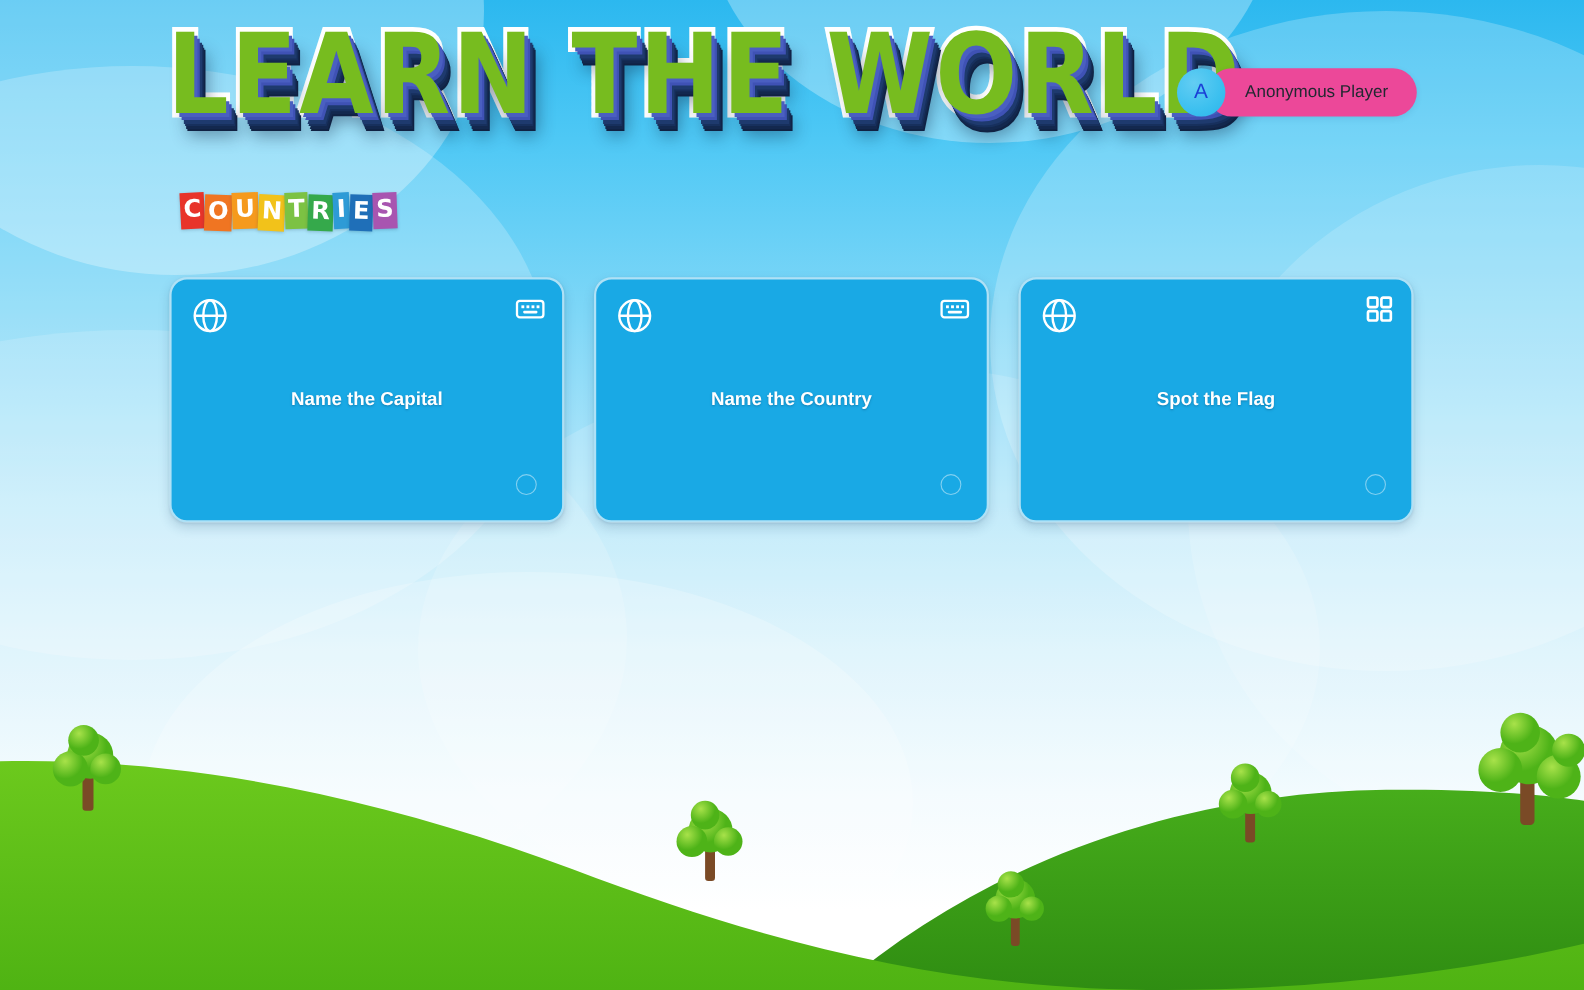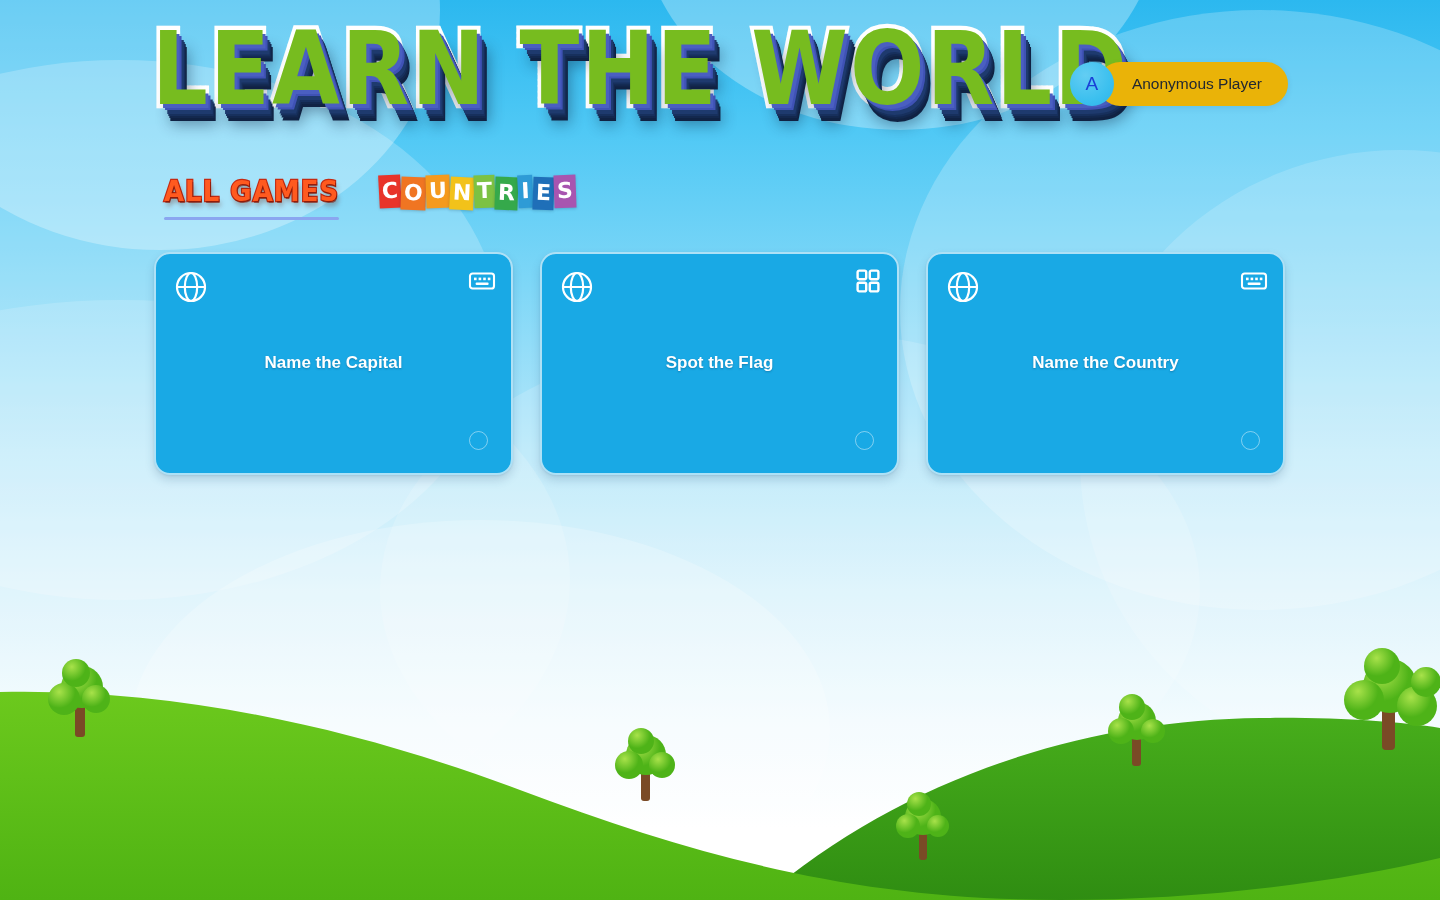--- a/index.html
+++ b/index.html
@@ -96,21 +96,21 @@
     width: 44px; height: 44px;
     border-radius: 50%;
     background: radial-gradient(circle at 35% 30%, #63cdf3 0%, #3cc0ef 60%, #2ab3ea 100%);
     color: #1a3fd6;
     font-size: 19px; font-weight: 500;
     display: flex; align-items: center; justify-content: center;
     position: relative; z-index: 1;
   }
   #user-pill {
     margin-left: -16px;
-    background: #eab308;
+    background: #ec4899;
     border-radius: 22px;
     height: 44px;
     padding: 0 26px 0 34px;
     display: flex; align-items: center;
     font-size: 15.5px;
     color: #222831;
     box-shadow: 0 2px 6px rgba(0,60,100,0.10);
   }
 
   
@@ -318,24 +318,20 @@
     <div id="avatar">
       <span>A</span>
     </div>
     <div id="user-pill">
       <span>Anonymous Player</span>
     </div>
   </div>
 </div>
 
 <div id="tabs">
-  <div class="tab tab-allgames">
-    <span class="tab-label">ALL GAMES</span>
-    <div class="tab-underline"></div>
-  </div>
   <div class="tab tab-countries">
     <span class="tab-label" id="countries-letters">
         <span class="ltr" style="background: rgb(232, 52, 42); transform: rotate(-3deg) translateY(-1px);">C</span>
         <span class="ltr" style="background: rgb(240, 117, 34); transform: rotate(2deg) translateY(1px);">O</span>
         <span class="ltr" style="background: rgb(245, 154, 29); transform: rotate(-2deg) translateY(-1px);">U</span>
         <span class="ltr" style="background: rgb(242, 194, 26); transform: rotate(3deg) translateY(1px);">N</span>
         <span class="ltr" style="background: rgb(124, 194, 67); transform: rotate(-2deg) translateY(-1px);">T</span>
         <span class="ltr" style="background: rgb(53, 169, 75); transform: rotate(2deg) translateY(1px);">R</span>
         <span class="ltr" style="background: rgb(46, 155, 214); transform: rotate(-3deg) translateY(-1px);">I</span>
         <span class="ltr" style="background: rgb(31, 111, 184); transform: rotate(2deg) translateY(1px);">E</span>
@@ -364,42 +360,42 @@
       <div class="card-title">Name the Capital</div>
       <div class="card-dot"></div>
     </div>
     <div class="card">
       <div class="card-globe"><svg width="38" height="38" viewBox="0 0 38 38" fill="none" stroke="#ffffff" stroke-width="2.2">
       <circle cx="19" cy="19" r="14"></circle>
       <line x1="5" y1="19" x2="33" y2="19"></line>
       <ellipse cx="19" cy="19" rx="6.2" ry="14"></ellipse>
     </svg></div>
       <div class="card-type-icon">
-        <svg width="24" height="24" viewBox="0 0 24 24">
-      <rect x="1.6" y="1.6" width="8.6" height="8.6" rx="1.6" fill="none" stroke="#ffffff" stroke-width="2.4"></rect>
-      <rect x="13.8" y="1.6" width="8.6" height="8.6" rx="1.6" fill="none" stroke="#ffffff" stroke-width="2.4"></rect>
-      <rect x="1.6" y="13.8" width="8.6" height="8.6" rx="1.6" fill="none" stroke="#ffffff" stroke-width="2.4"></rect>
-      <rect x="13.8" y="13.8" width="8.6" height="8.6" rx="1.6" fill="none" stroke="#ffffff" stroke-width="2.4"></rect>
-    </svg>
-      </div>
-      <div class="card-title">Spot the Flag</div>
-      <div class="card-dot"></div>
-    </div>
-    <div class="card">
-      <div class="card-globe"><svg width="38" height="38" viewBox="0 0 38 38" fill="none" stroke="#ffffff" stroke-width="2.2">
-      <circle cx="19" cy="19" r="14"></circle>
-      <line x1="5" y1="19" x2="33" y2="19"></line>
-      <ellipse cx="19" cy="19" rx="6.2" ry="14"></ellipse>
-    </svg></div>
-      <div class="card-type-icon">
         <svg width="26" height="20" viewBox="0 0 26 20">
       <rect x="1" y="2.5" width="24" height="15" rx="2.6" fill="none" stroke="#ffffff" stroke-width="2.1"></rect>
       <rect x="5" y="6.6" width="2.6" height="2.6" fill="#ffffff"></rect>
       <rect x="9.6" y="6.6" width="2.6" height="2.6" fill="#ffffff"></rect>
       <rect x="14.2" y="6.6" width="2.6" height="2.6" fill="#ffffff"></rect>
       <rect x="18.8" y="6.6" width="2.6" height="2.6" fill="#ffffff"></rect>
       <rect x="6.6" y="11.6" width="13" height="2.3" rx="1" fill="#ffffff"></rect>
     </svg>
       </div>
       <div class="card-title">Name the Country</div>
       <div class="card-dot"></div>
     </div>
+    <div class="card">
+      <div class="card-globe"><svg width="38" height="38" viewBox="0 0 38 38" fill="none" stroke="#ffffff" stroke-width="2.2">
+      <circle cx="19" cy="19" r="14"></circle>
+      <line x1="5" y1="19" x2="33" y2="19"></line>
+      <ellipse cx="19" cy="19" rx="6.2" ry="14"></ellipse>
+    </svg></div>
+      <div class="card-type-icon">
+        <svg width="24" height="24" viewBox="0 0 24 24">
+      <rect x="1.6" y="1.6" width="8.6" height="8.6" rx="1.6" fill="none" stroke="#ffffff" stroke-width="2.4"></rect>
+      <rect x="13.8" y="1.6" width="8.6" height="8.6" rx="1.6" fill="none" stroke="#ffffff" stroke-width="2.4"></rect>
+      <rect x="1.6" y="13.8" width="8.6" height="8.6" rx="1.6" fill="none" stroke="#ffffff" stroke-width="2.4"></rect>
+      <rect x="13.8" y="13.8" width="8.6" height="8.6" rx="1.6" fill="none" stroke="#ffffff" stroke-width="2.4"></rect>
+    </svg>
+      </div>
+      <div class="card-title">Spot the Flag</div>
+      <div class="card-dot"></div>
+    </div>
   </div>
 
 </body></html>

